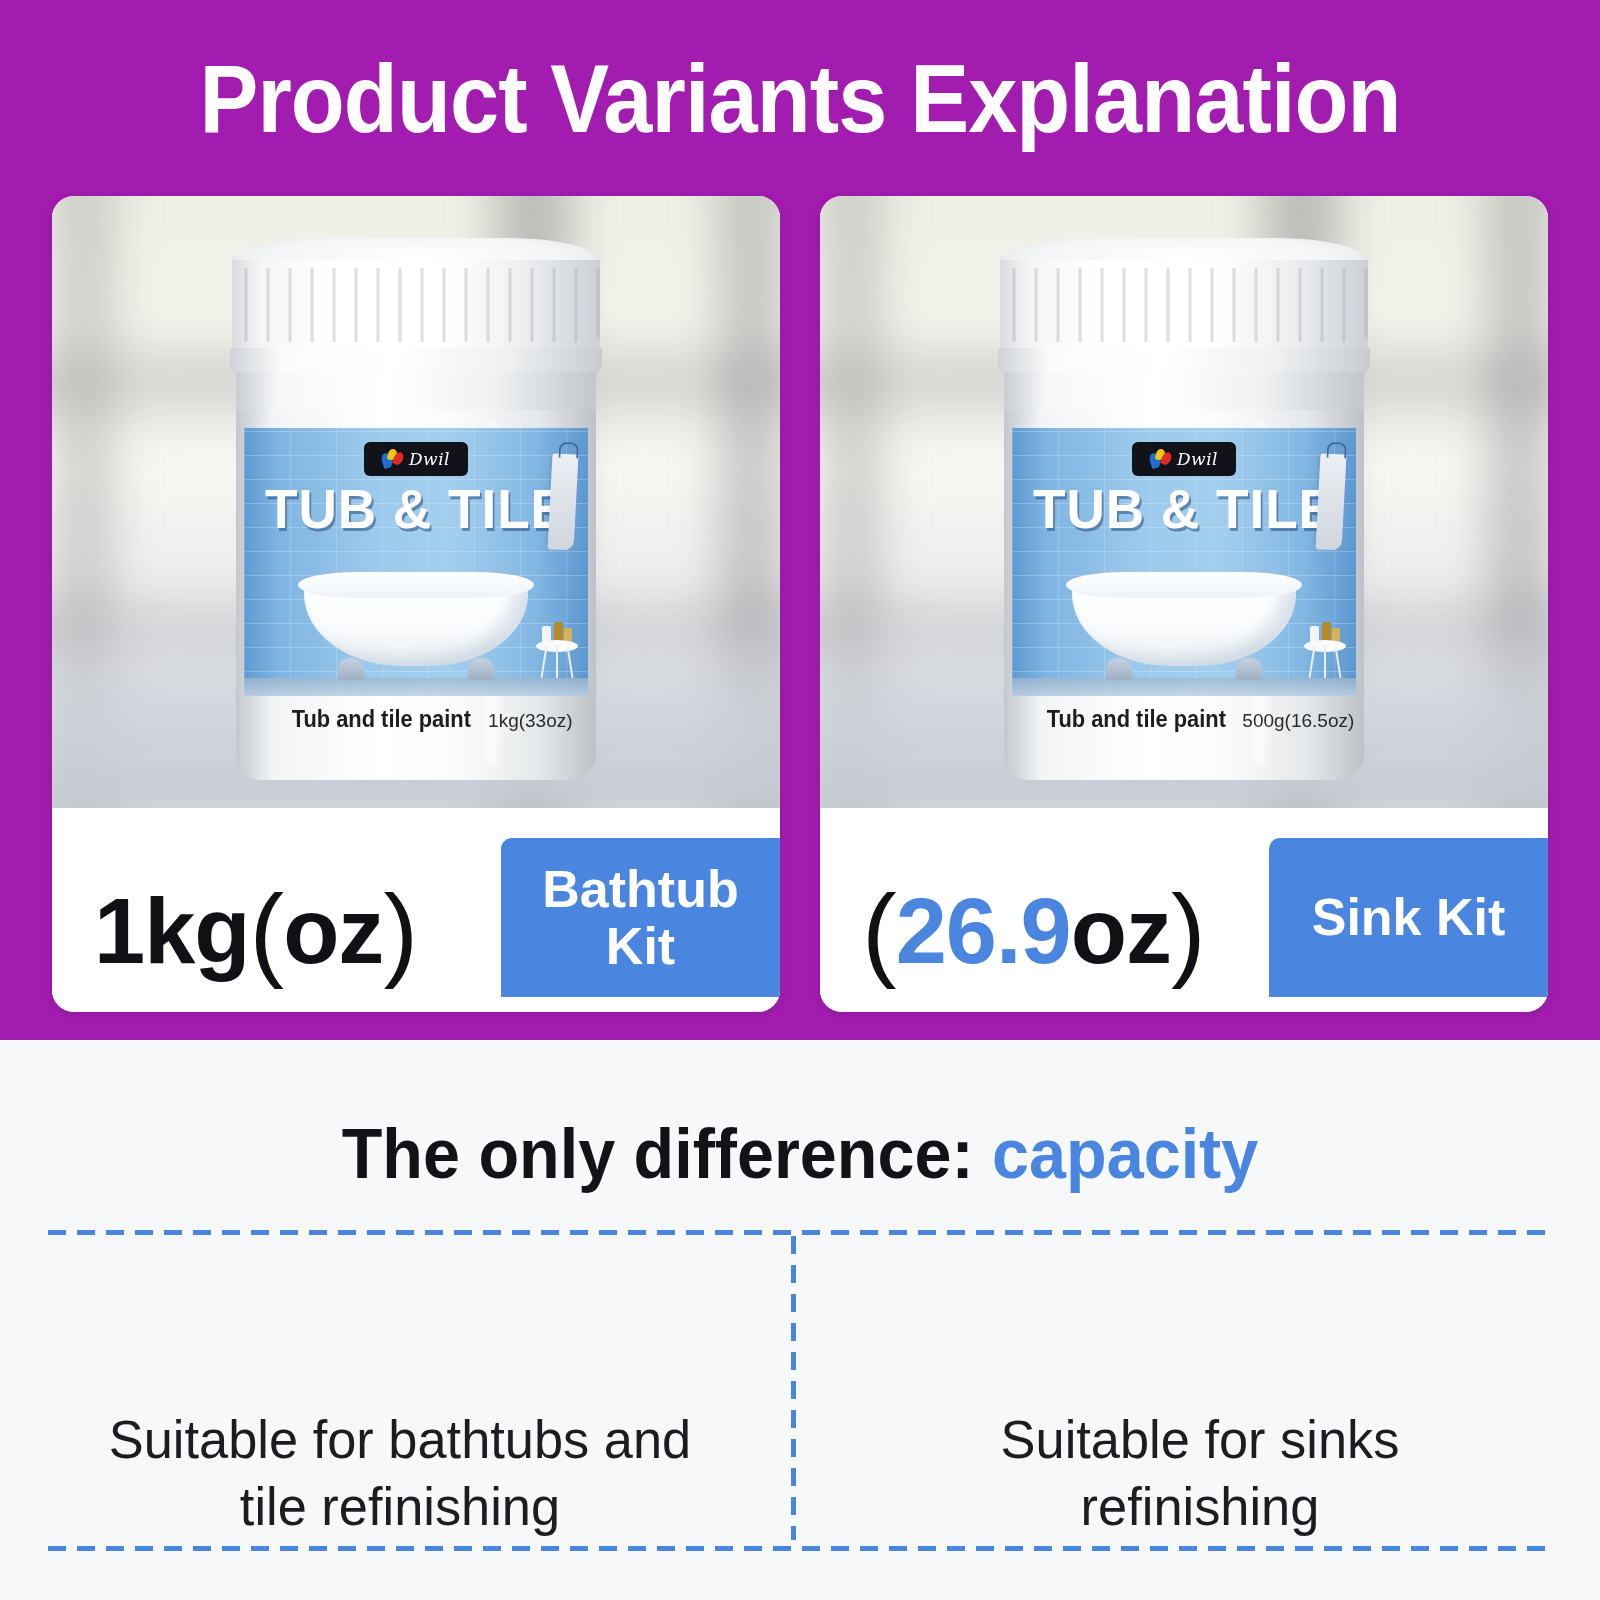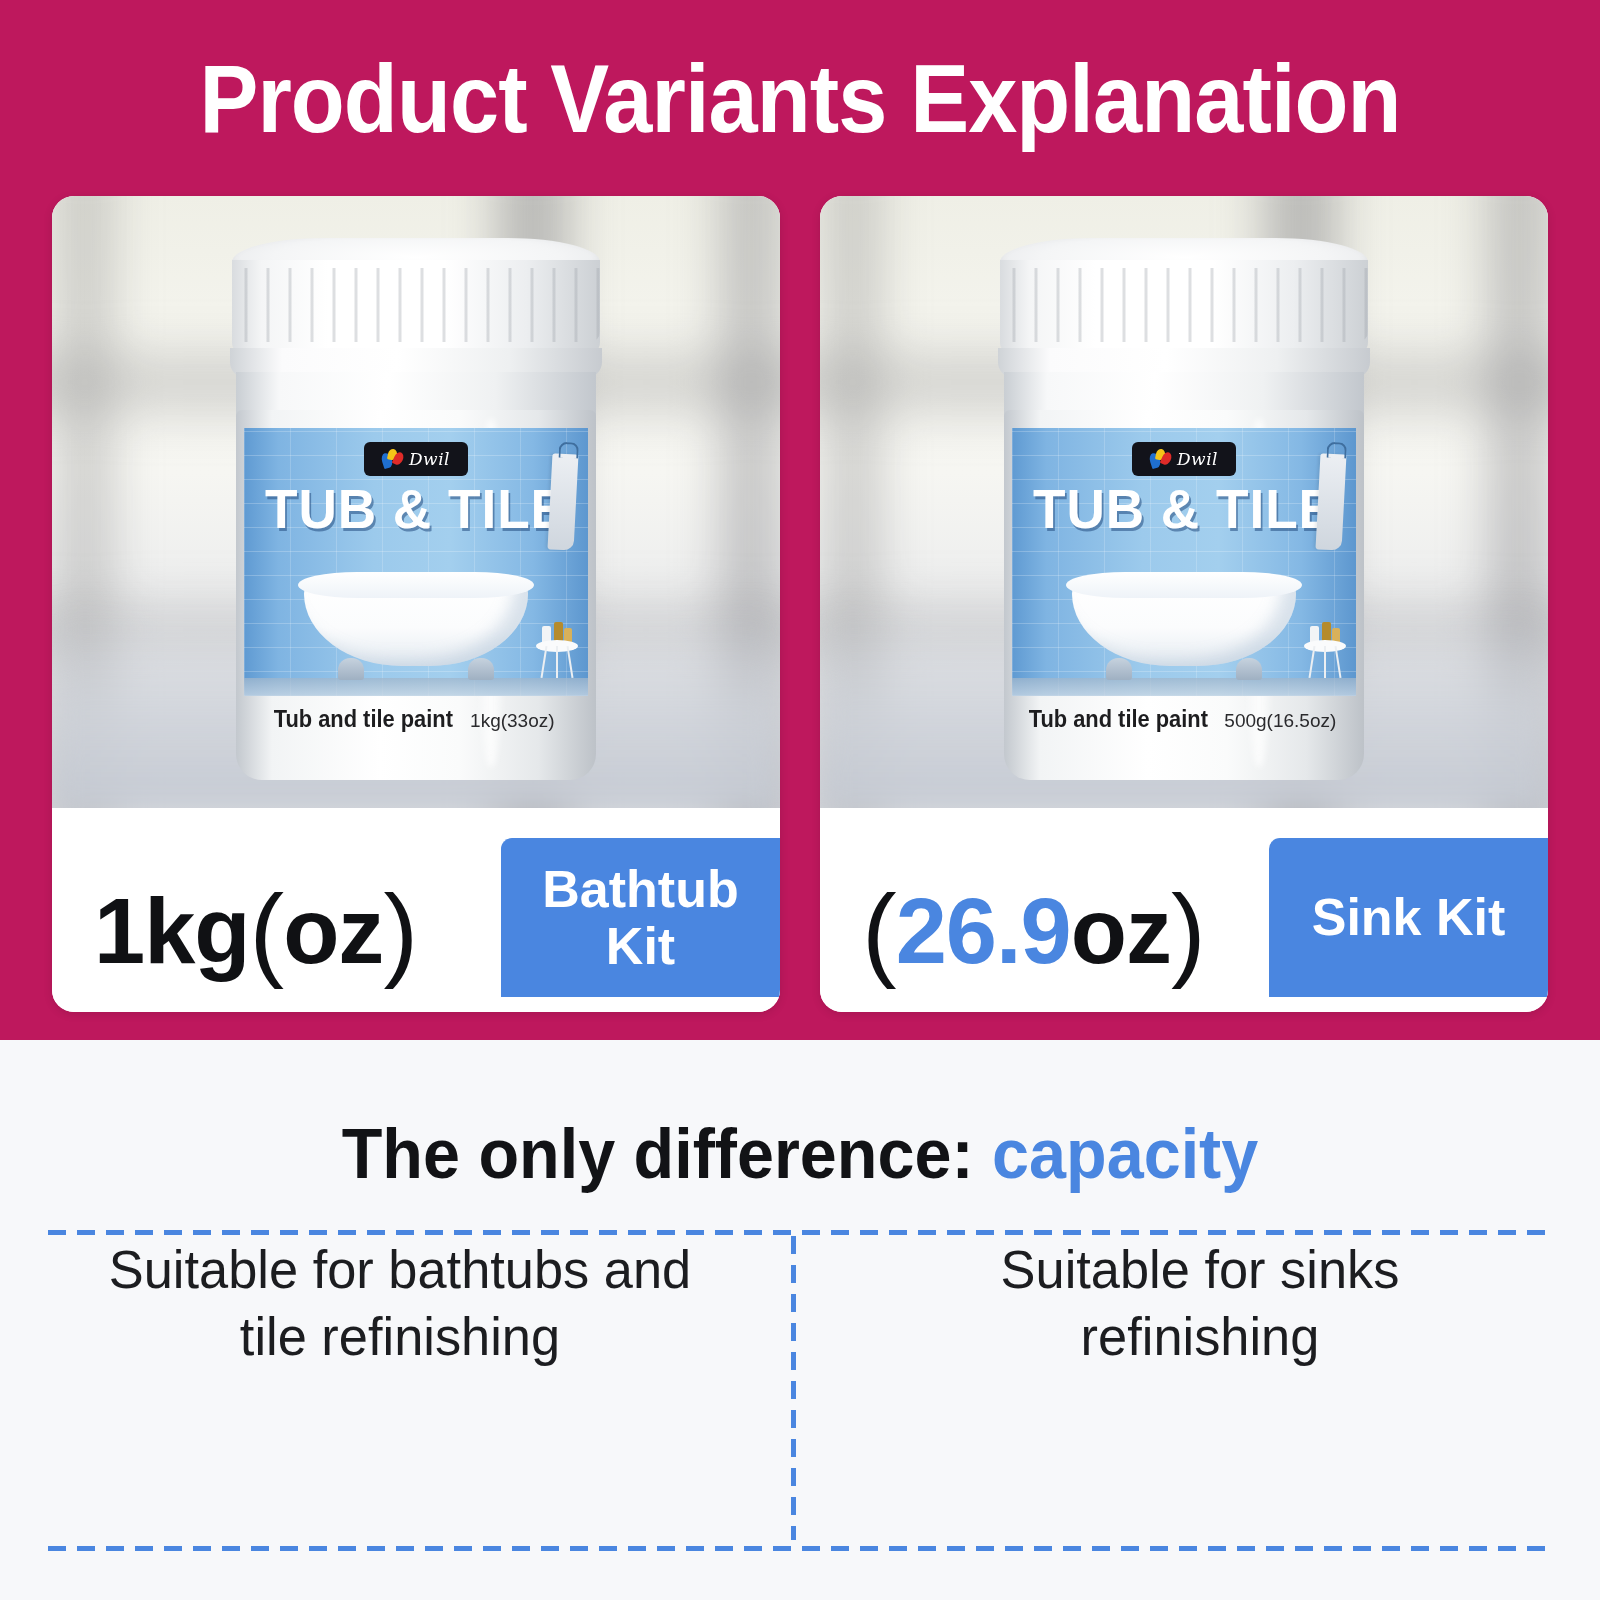--- a/index.html
+++ b/index.html
@@ -7,21 +7,21 @@
     width:1600px;height:1600px;
     background:#f7f8fa;
     font-family:"Liberation Sans", sans-serif;
     overflow:hidden;
     position:relative;
   }
 
   
   .top-panel{
     position:absolute;left:0;top:0;width:1600px;height:1040px;
-    background:#be185d;
+    background:#a21caf;
     overflow:hidden;
   }
   .page-title{
     position:absolute;left:0;top:44px;width:1600px;
     text-align:center;
     color:#ffffff;
     font-size:96px;
     font-weight:bold;
     letter-spacing:-1px;
     font-family:"Liberation Sans Narrow","Liberation Sans",sans-serif;
@@ -177,21 +177,21 @@
   .st-leg.a{left:7px;transform:rotate(9deg);}
   .st-leg.b{left:20px;}
   .st-leg.c{right:7px;transform:rotate(-9deg);}
   .bottle{position:absolute;border-radius:2px;}
   .bt1{left:6px;top:0;width:9px;height:18px;background:#f2f4f6;}
   .bt2{left:18px;top:-4px;width:9px;height:22px;background:#b58b2c;}
   .bt3{left:28px;top:2px;width:8px;height:16px;background:#d8b15a;}
 
   
   .tub-footer{
-    position:absolute;left:6px;top:468px;width:360px;text-align:center;
+    position:absolute;left:24px;top:468px;width:360px;text-align:center;
     white-space:nowrap;
   }
   .tub-footer .tf-name{font-size:23px;font-weight:bold;color:#1d1d1f;
     font-family:"Liberation Sans Narrow","Liberation Sans",sans-serif;transform:scaleX(.95);display:inline-block;}
   .tub-footer .tf-size{font-size:19px;color:#2a2a2d;margin-left:12px;
     font-family:"Liberation Sans Narrow","Liberation Sans",sans-serif;display:inline-block;}
 
   
   .card-bottom{
     position:absolute;left:0;bottom:0;width:728px;height:204px;
@@ -249,21 +249,21 @@
     background-image:linear-gradient(180deg,#4a86e0 0 18px, rgba(0,0,0,0) 18px 29px);
     background-size:5px 29px;background-repeat:repeat-y;
   }
 
   .desc-row{
     position:absolute;left:0;top:196px;width:1600px;height:304px;
     display:flex;
   }
   .desc{
     width:800px;height:304px;
-    display:flex;align-items:flex-start;justify-content:center;
+    display:flex;align-items:flex-end;justify-content:center;
     box-sizing:border-box;padding:0 70px;
   }
   .desc p{
     margin:0;text-align:center;
     font-size:54px;line-height:1.24;color:#1c1d20;
     font-family:"Liberation Sans Narrow","Liberation Sans",sans-serif;
     transform:scaleX(.97);
   }
 </style>
 </head>

